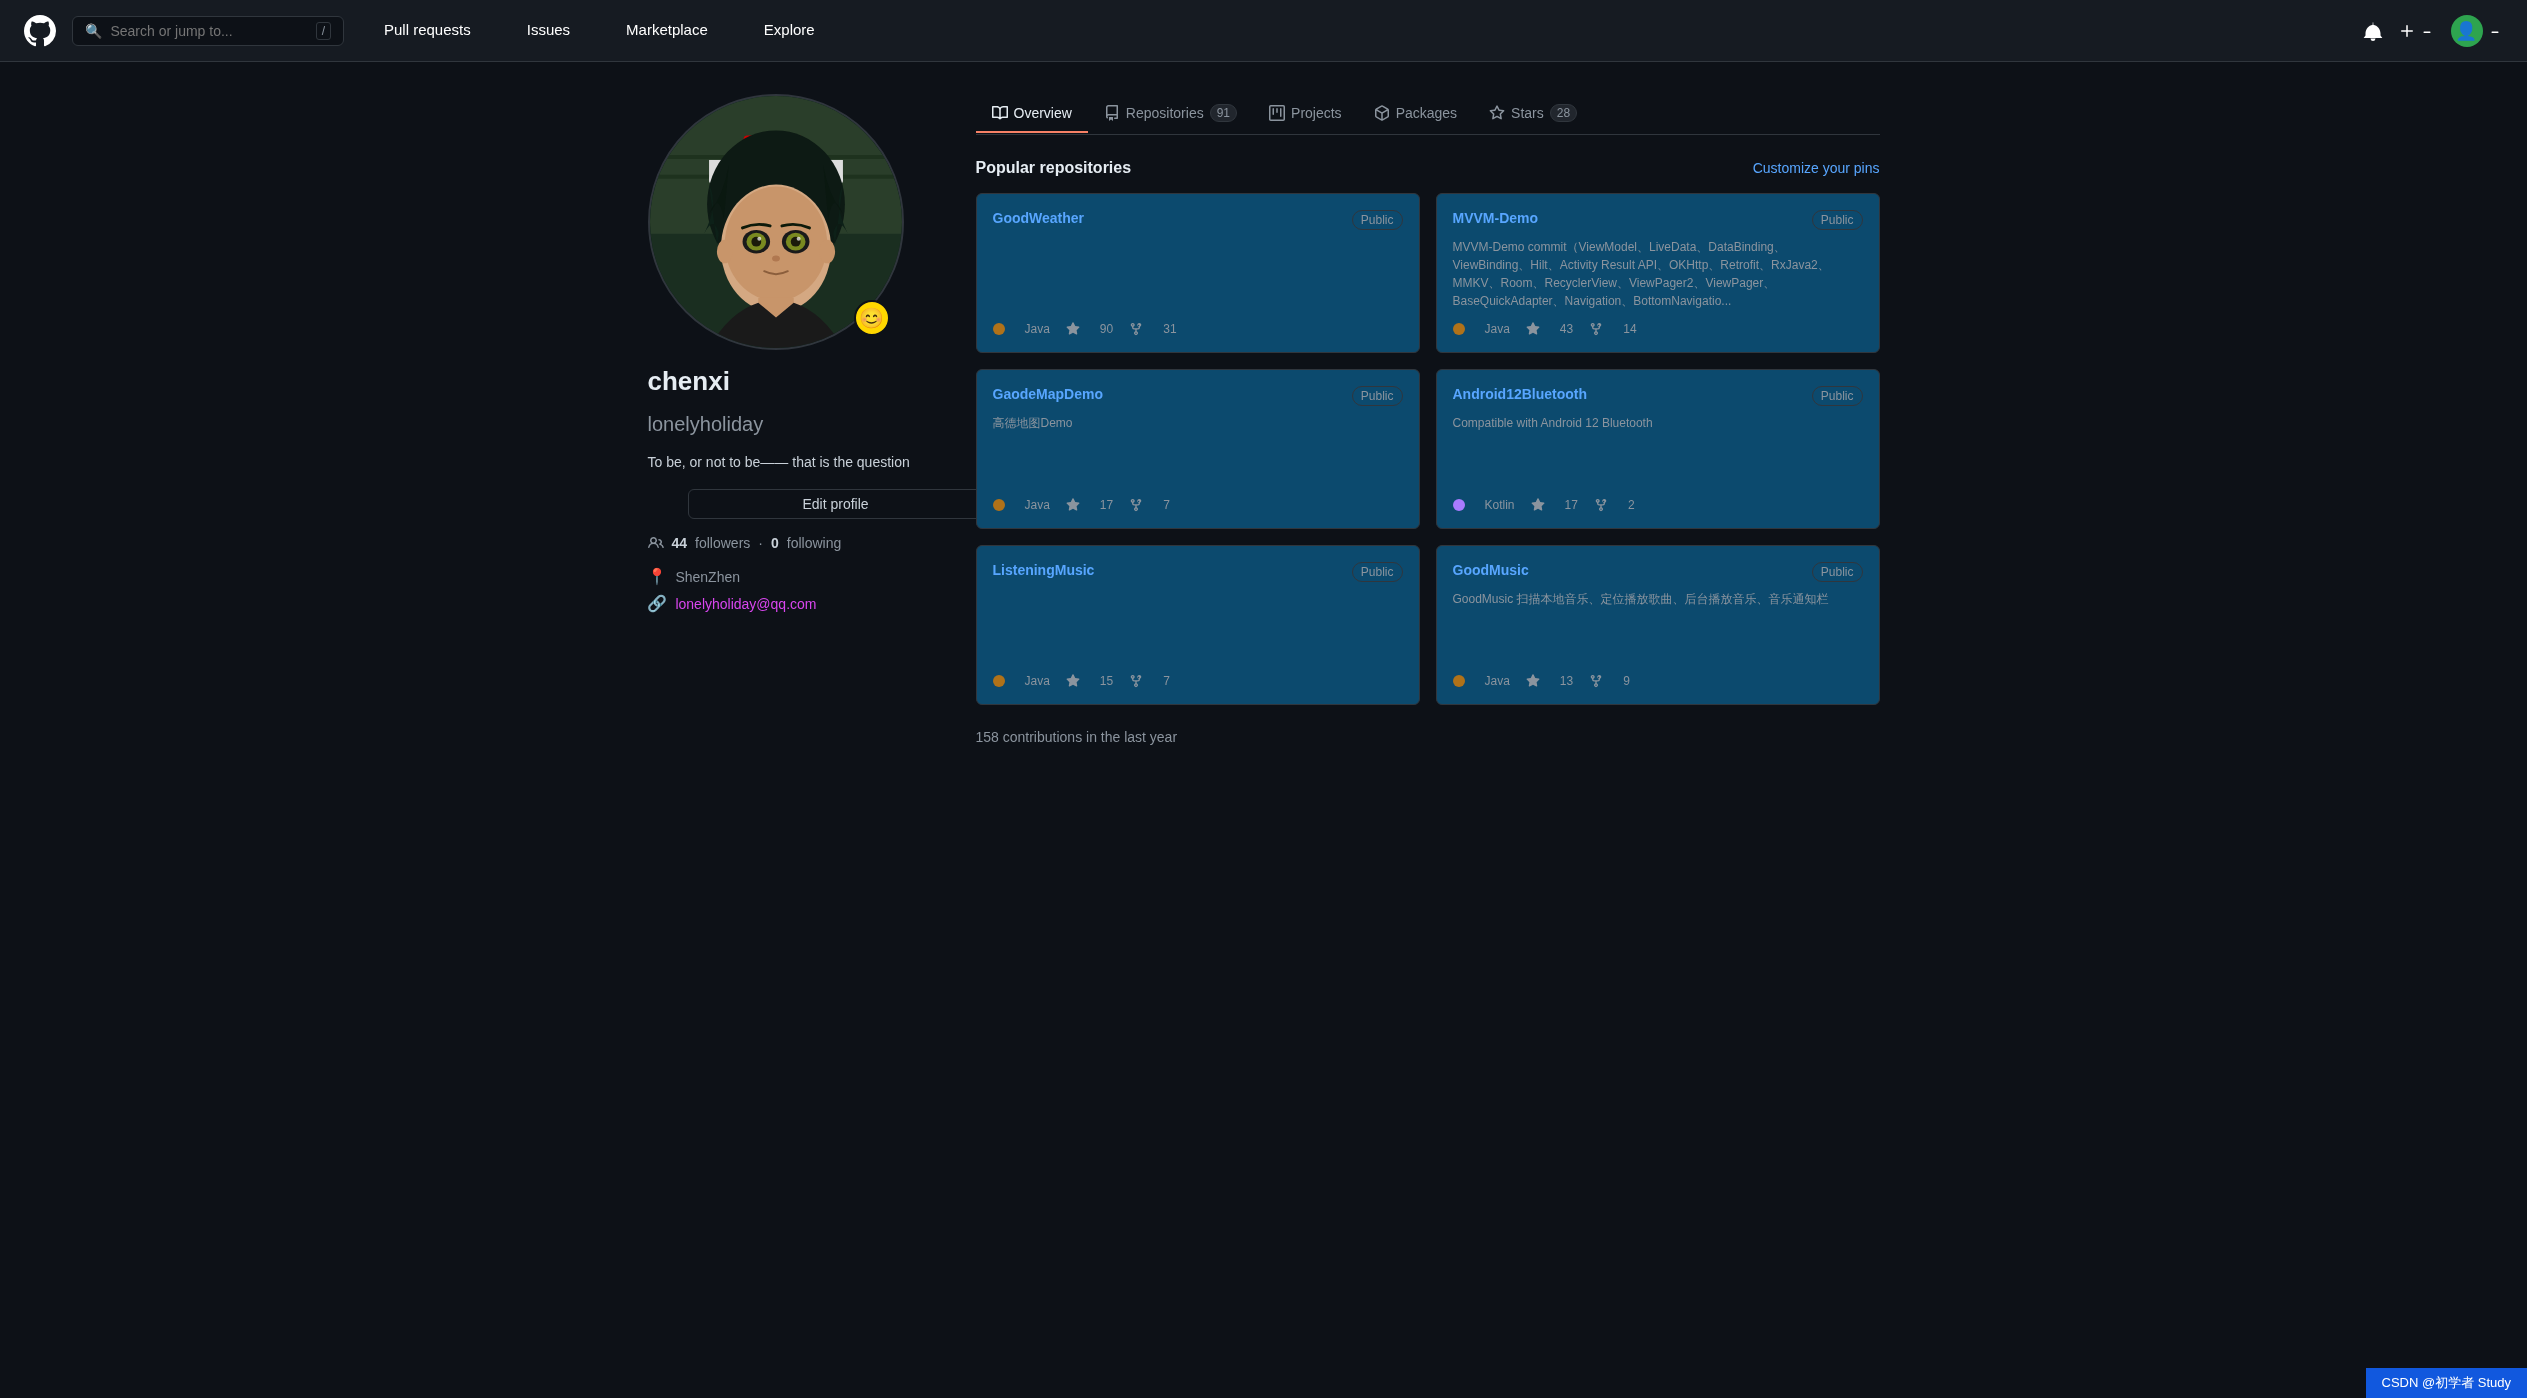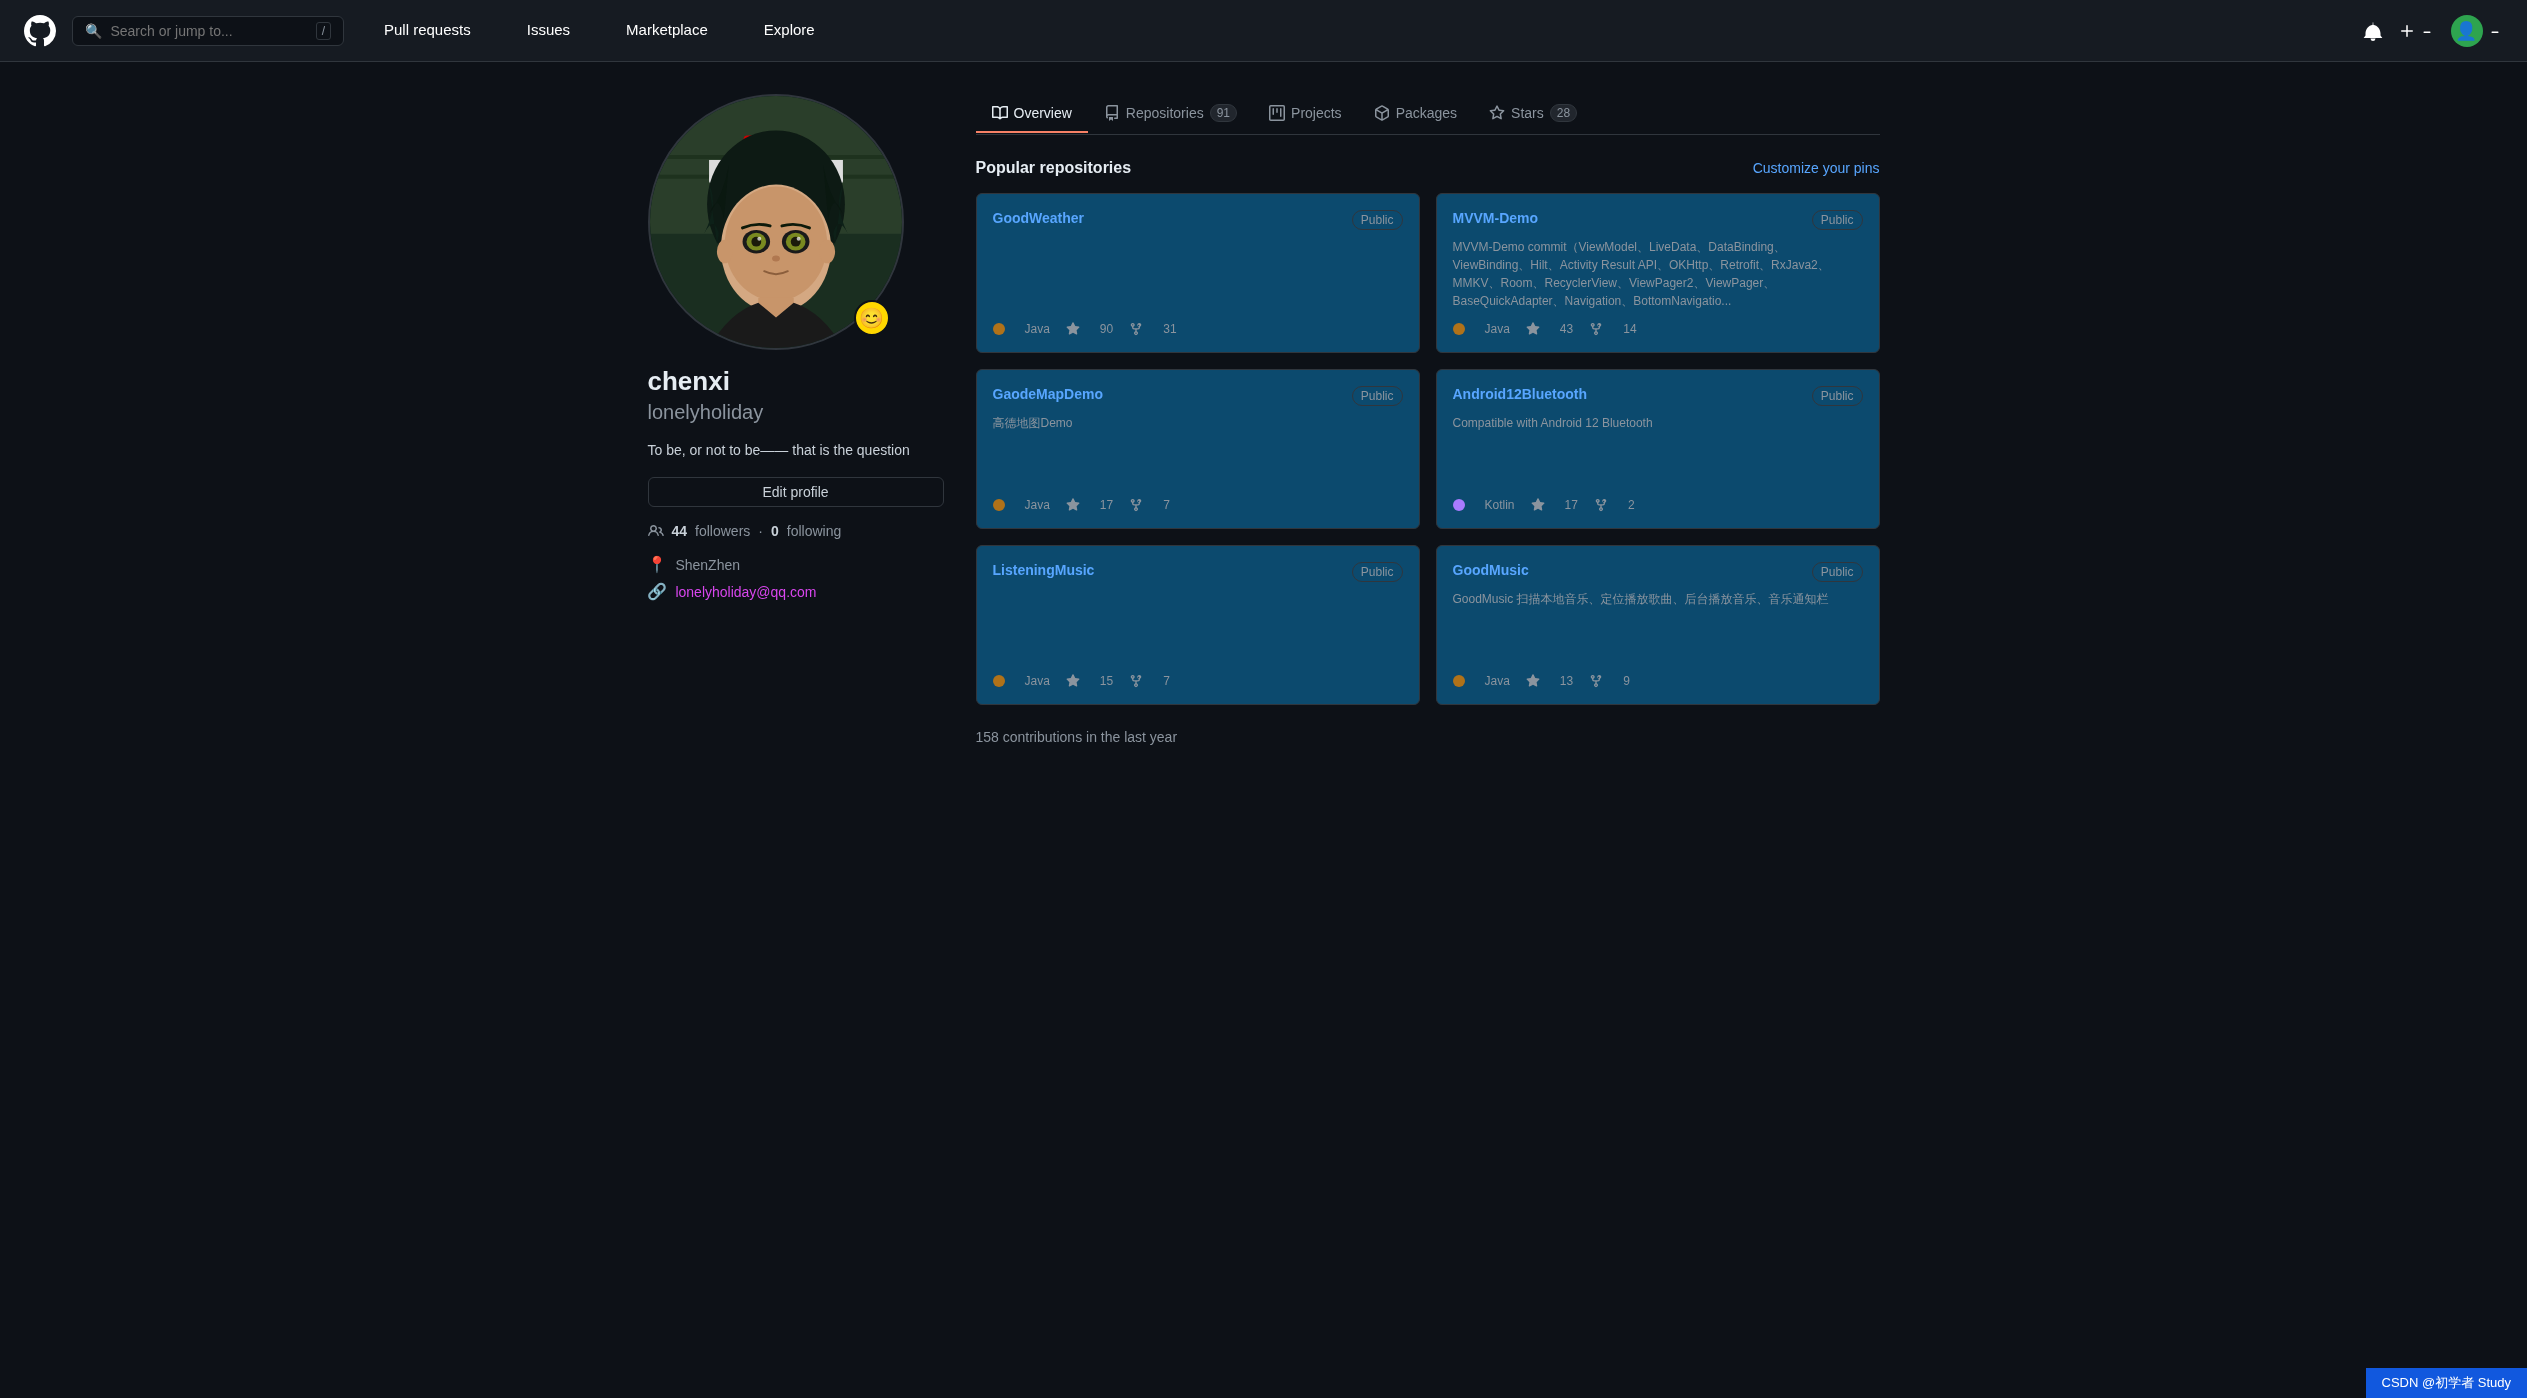--- a/index.html
+++ b/index.html
@@ -142,21 +142,21 @@
       align-items: center;
       justify-content: center;
       font-size: 20px;
       border: 2px solid #0d1117;
       z-index: 2;
     }
     .profile-name {
       font-size: 26px;
       font-weight: 600;
       color: #e6edf3;
-      margin-bottom: 4px;
+      margin-bottom: 16px;
     }
     .profile-username {
       font-size: 20px;
       color: #8b949e;
       font-weight: 300;
       margin-bottom: 16px;
     }
     .profile-bio {
       color: #c9d1d9;
       font-size: 14px;
@@ -168,20 +168,21 @@
       padding: 6px 16px;
       background: transparent;
       border: 1px solid #30363d;
       border-radius: 6px;
       color: #c9d1d9;
       font-size: 14px;
       font-weight: 500;
       cursor: pointer;
       text-align: center;
       margin-bottom: 16px;
+      margin-left: 40px;
     }
     .followers-row {
       display: flex;
       align-items: center;
       gap: 8px;
       color: #8b949e;
       font-size: 14px;
       margin-bottom: 16px;
     }
     .followers-row .count { color: #c9d1d9; font-weight: 600; }

